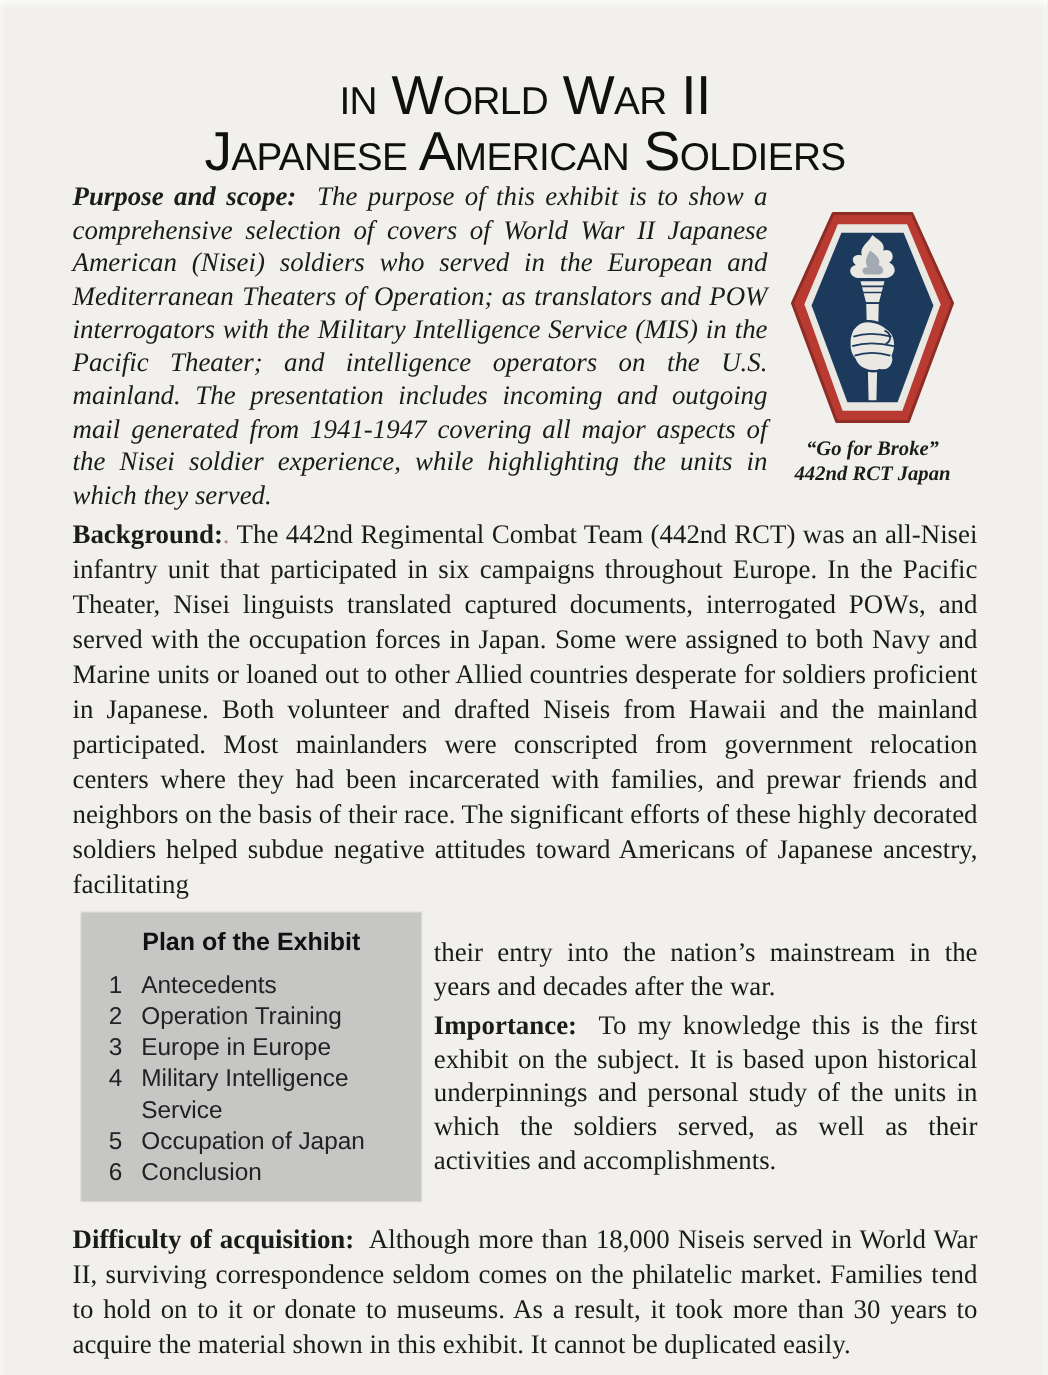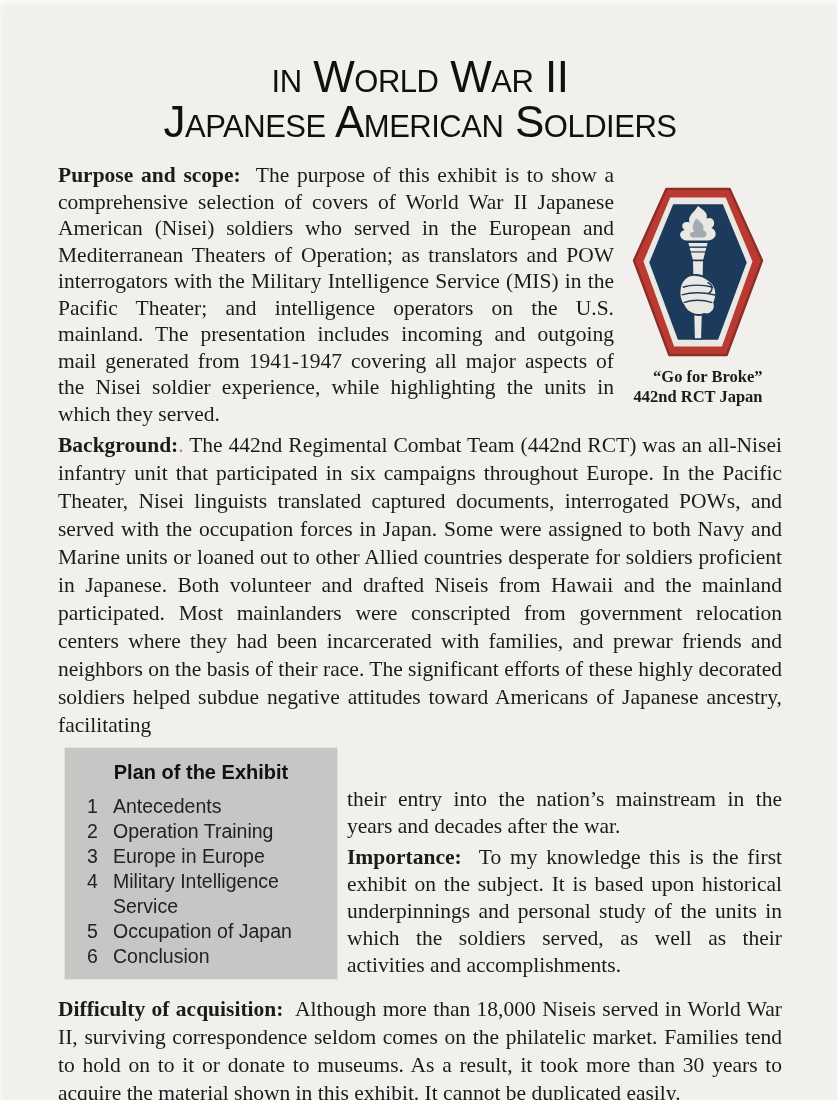--- a/index.html
+++ b/index.html
@@ -20,33 +20,33 @@
     text-align:center;
     font-family:"Liberation Sans","DejaVu Sans",sans-serif;
     font-variant:small-caps;
     font-size:44px;line-height:45px;letter-spacing:-0.5px;
     font-weight:400;color:#101010;
   }
 
   .para{font-size:21.5px;line-height:26.5px;text-align:justify;}
   .para b{font-weight:700;}
 
-  .purpose-row{display:flex;margin-top:18px;}
+  .purpose-row{display:flex;font-style:italic;}
   .purpose-row .para{width:556px;flex:0 0 556px;}
   .logo-fig{flex:1;display:flex;flex-direction:column;align-items:center;margin-top:24px;}
   .logo-fig svg{display:block;}
   .logo-caption{
-    margin-top:9px;text-align:right;font-weight:700;
+    margin-top:9px;text-align:center;font-weight:700;
     font-size:16.5px;line-height:20px;
   }
 
   .background-para{margin-top:4px;line-height:28px;}
   .stray-mark{color:#a2695a;opacity:.8;}
 
-  .mid-row{display:flex;margin-top:9px;align-items:flex-end;}
+  .mid-row{display:flex;margin-top:9px;align-items:center;}
   .plan-box{
     background:var(--box-gray);
     flex:0 0 272px;width:272px;margin-left:7px;
     padding:12px 10px 10px 22px;
     font-family:"Liberation Sans","DejaVu Sans",sans-serif;
     box-shadow:0 0 0 1px rgba(0,0,0,0.06);
   }
   .plan-title{
     text-align:center;font-weight:700;font-size:20px;line-height:24px;
     margin-bottom:10px;margin-left:-12px;color:#111;

